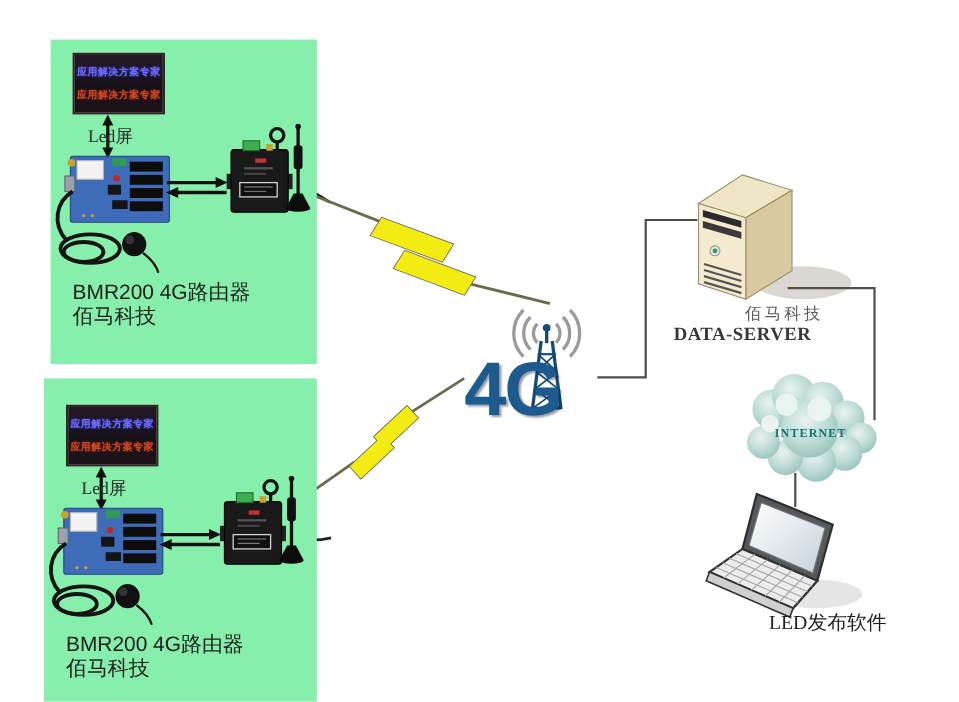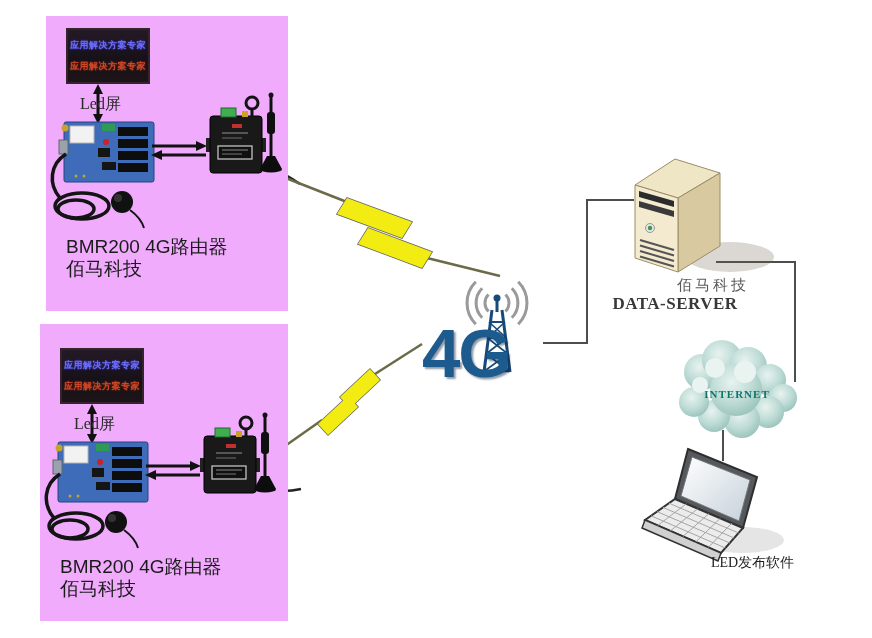--- a/index.html
+++ b/index.html
@@ -1,20 +1,20 @@
 <!DOCTYPE html>
 <html><head>
 <meta charset="utf-8">
 <style>
   html,body{margin:0;padding:0;background:#fff;}
   .canvas{position:relative;width:872px;height:638px;background:#ffffff;
           font-family:"Liberation Sans",sans-serif;overflow:hidden;}
 
   
-  .panel{position:absolute;background:#f0abfc;}
+  .panel{position:absolute;background:#86efac;margin-top:20px;}
   .panel1{left:46px;top:16px;width:242px;height:295px;}
   .panel2{left:40px;top:324px;width:248px;height:297px;}
   .panel-inner{position:absolute;left:0;top:0;width:252px;height:296px;}
   .panel2 .panel-inner{top:12px;}
   .panel-svg{position:absolute;left:0;top:0;width:252px;height:296px;overflow:visible;}
 
   
   .led{position:absolute;left:20px;top:12px;width:84px;height:56px;
        background:linear-gradient(180deg,#241a26 0%,#171119 55%,#1d1418 100%);
        border:2px solid #37232b;box-sizing:border-box;
@@ -35,21 +35,21 @@
   
   .server-label-cn{position:absolute;left:658px;top:276px;width:110px;text-align:center;
                    font-family:"Liberation Serif",serif;font-size:15px;letter-spacing:3px;color:#5a5a5a;}
   .server-label-en{position:absolute;left:610px;top:294px;width:130px;text-align:center;
                    font-family:"Liberation Serif",serif;font-size:17px;font-weight:bold;
                    letter-spacing:.5px;color:#383838;}
   .internet-label{position:absolute;left:684px;top:388px;width:106px;text-align:center;
                   font-family:"Liberation Serif",serif;font-size:11px;font-weight:bold;
                   letter-spacing:1px;color:#0f766e;}
   .software-label{position:absolute;left:680px;top:554px;width:145px;text-align:center;
-                  font-family:"Liberation Serif",serif;font-size:14px;color:#1e1e1e;}
+                  font-family:"Liberation Serif",serif;font-size:18px;color:#1e1e1e;}
 
   .gsvg{position:absolute;left:0;top:0;}
 </style>
 </head>
 <body>
 
 <svg width="0" height="0" style="position:absolute" aria-hidden="true">
   <defs>
     <radialGradient id="cloudGrad" cx="42%" cy="35%" r="75%">
       <stop offset="0%" stop-color="#e8f3f0"></stop>

